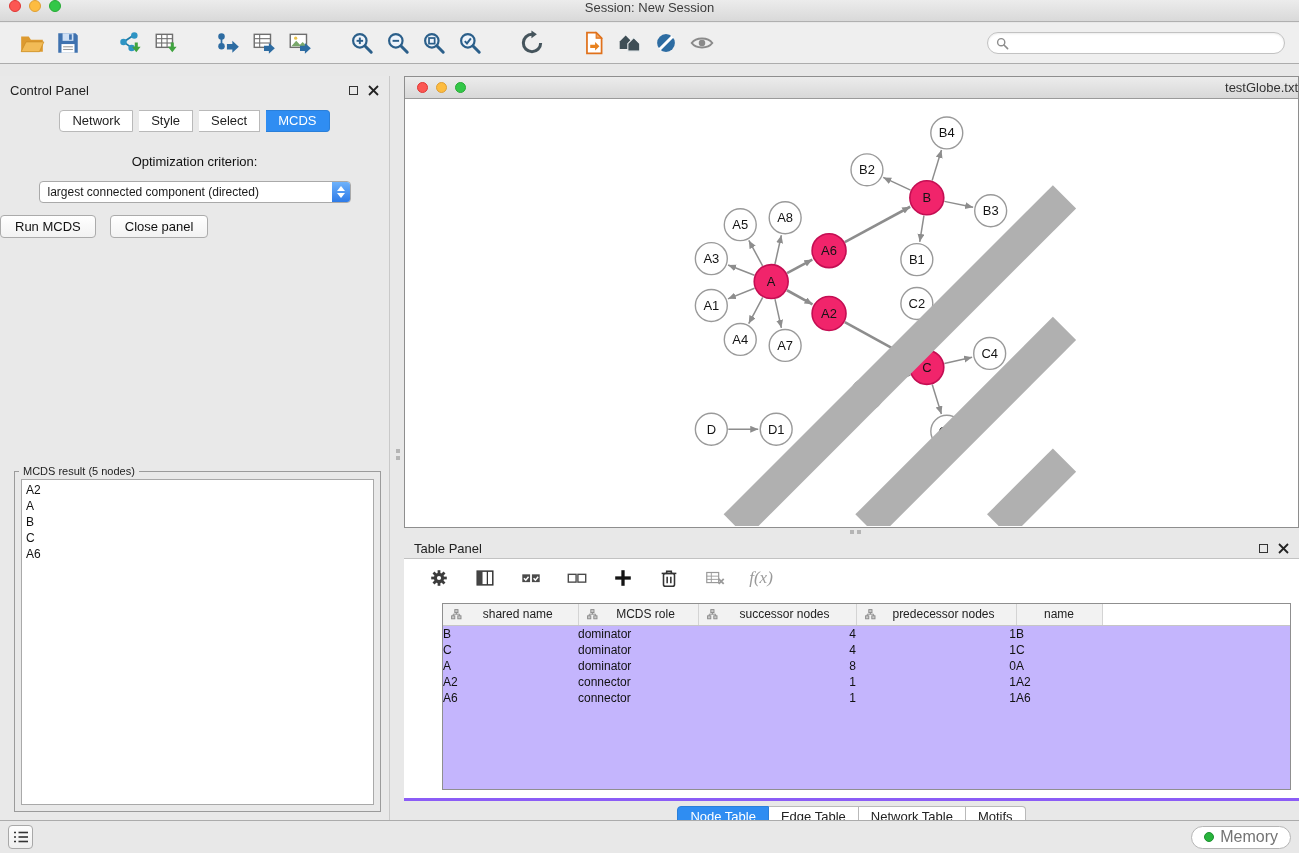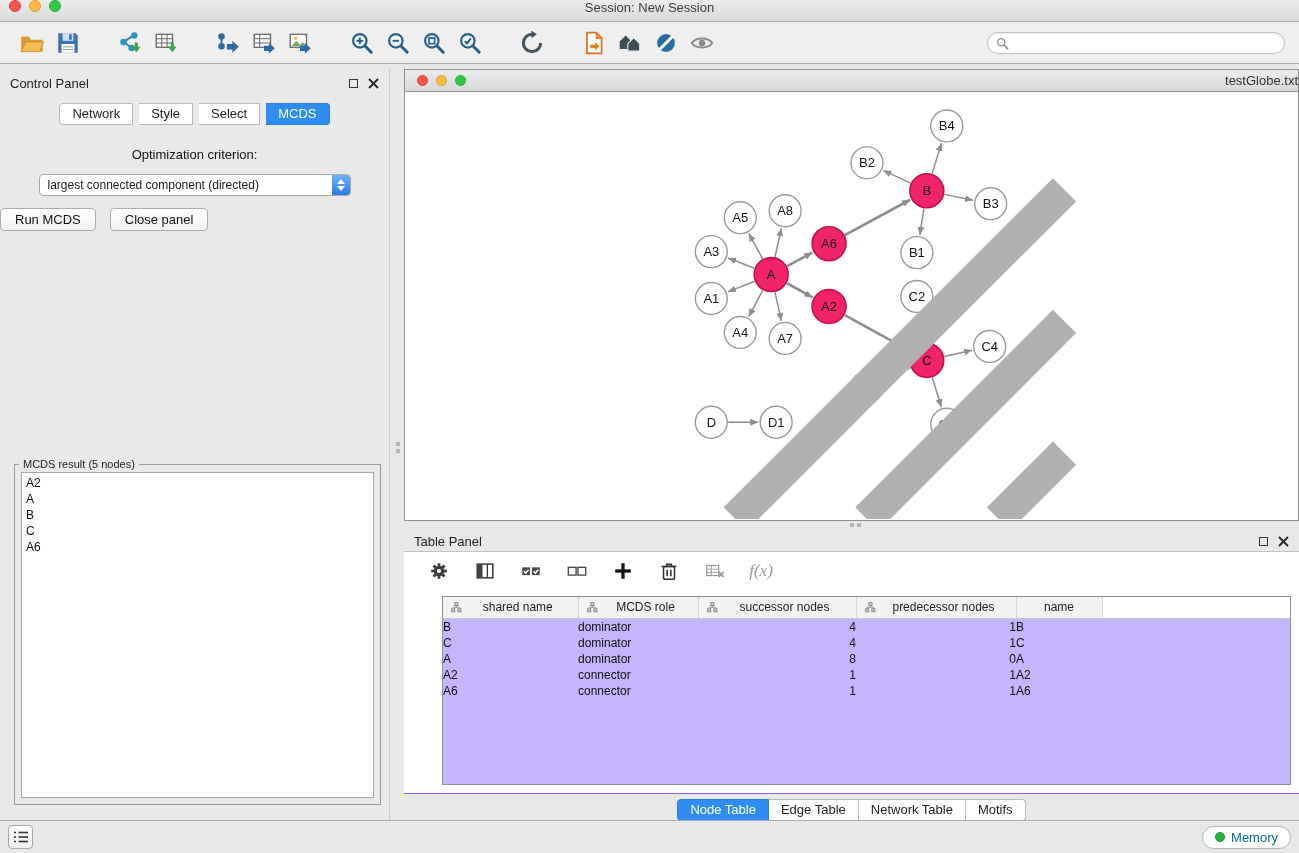--- a/index.html
+++ b/index.html
@@ -22,21 +22,21 @@
     background:#efefef; border-bottom:1px solid #acacac; display:flex; align-items:center; padding:0 14px; }
   .tb-btn { width:36px; height:34px; display:flex; align-items:center; justify-content:center; border-radius:4px; }
   .tb-btn svg { width:26px; height:26px; }
   .grp { margin-left:26px; }
   .search-wrap { margin-left:auto; width:298px; height:22px; background:#fff; border:1px solid #c2c2c2;
     border-radius:12px; display:flex; align-items:center; padding:0 8px; box-shadow:inset 0 1px 2px rgba(0,0,0,.08); }
   .search-wrap svg { width:13px; height:13px; flex:0 0 auto; }
   .search-wrap input { border:none; outline:none; flex:1; margin-left:5px; font-size:12px; background:transparent; }
 
   
-  .main { position:absolute; left:0; top:69px; width:1299px; height:756px; background:#e8e8e8;padding-left:12px; }
+  .main { position:absolute; left:0; top:76px; width:1299px; height:756px; background:#e8e8e8;padding-left:12px; }
 
   
   .control-panel { position:absolute; left:0; top:0; width:390px; height:756px; background:#e9e9e9; border-right:1px solid #c9c9c9; }
   .panel-head { height:28px; display:flex; align-items:center; padding:0 10px; }
   .panel-head .ptitle { color:#222; }
   .panel-btns { margin-left:auto; display:flex; align-items:center; gap:10px; }
   .float-box { width:9px; height:9px; border:1.5px solid #333; display:inline-block; }
   .x-icon { width:11px; height:11px; }
 
   .seg { display:flex; justify-content:center; }
@@ -76,21 +76,21 @@
   .canvas { position:absolute; left:0; top:22px; right:0; bottom:0; background:#fff; }
   .canvas svg { width:100%; height:100%; display:block; }
   .node-label { font-family:"Liberation Sans", sans-serif; font-size:13px; fill:#141414; }
   .resize-grip { position:absolute; right:1px; bottom:1px; width:13px; height:13px; }
 
   .splitter-h { position:absolute; left:440px; top:453px; width:22px; height:6px; display:flex; gap:3px; align-items:center; justify-content:center; }
   .splitter-h i { width:4px; height:4px; background:#b5b5b5; display:block; }
 
   
   .table-panel { position:absolute; left:0; top:458px; width:895px; height:293px; background:#e8e8e8; }
-  .tp-body { position:absolute; left:0; top:24px; width:895px; height:243px; background:#fff; border-top:1px solid #c2c2c2; border-bottom:1px solid #8b5cf6; }
+  .tp-body { position:absolute; left:0; top:24px; width:895px; height:243px; background:#fff; border-top:1px solid #c2c2c2; border-bottom:3px solid #8b5cf6; }
   .tp-toolbar { height:38px; display:flex; align-items:center; padding-left:20px; gap:16px; }
   .tp-toolbar .tb-btn { width:30px; height:30px; }
   .tp-toolbar .tb-btn svg { width:22px; height:22px; }
   .fx { font-family:"Liberation Serif", serif; font-style:italic; font-size:17px; color:#9a9a9a; }
   .tp-table-wrap { position:absolute; left:12px; right:8px; top:44px; bottom:8px; border:1px solid #8f8f8f; background:#c4b5fd; overflow:hidden;margin-left:26px; }
   table.node-table { border-collapse:collapse; table-layout:fixed; width:100%; font-size:12px; }
   table.node-table th { height:21px; background:#f2f2f2; border-bottom:1px solid #c6c6c6; border-right:1px solid #d4d4d4; font-weight:normal; color:#222; padding:0; }
   table.node-table th.hfill { background:#fff; border-right:none; }
   .hcell { display:flex; align-items:center; padding:0 4px; }
   .hcell svg { width:11px; height:11px; flex:0 0 auto; margin-left:4px; }
@@ -101,21 +101,21 @@
   td.c2, td.c3 { text-align:right; padding-right:14px; }
   td.c4 { padding-left:12px; }
   .col-sn { width:135px; } .col-role { width:120px; } .col-suc { width:158px; } .col-pre { width:160px; } .col-name { width:86px; }
   .tp-tabs { position:absolute; left:0; right:0; top:272px; display:flex; justify-content:center; }
 
   
   .statusbar { position:absolute; left:0; top:820px; width:1299px; height:33px; background:#e8e8e8; border-top:1px solid #ababab; display:flex; align-items:center; padding:0 8px; }
   .list-btn { width:25px; height:24px; border:1px solid #a8a8a8; border-radius:4px; background:linear-gradient(#fdfdfd,#efefef); display:flex; align-items:center; justify-content:center; }
   .memory-btn { margin-left:auto; height:23px; border:1px solid #b5b5b5; border-radius:12px; background:#fff; display:flex; align-items:center; gap:6px; padding:0 12px; }
   .mem-dot { width:10px; height:10px; border-radius:50%; background:#28b43c; border:1px solid #1d9130; }
-  .memory-btn span { font-size:13px; color:#0369a1; }
+  .memory-btn span { font-size:16px; color:#737373; }
 </style>
 </head>
 <body>
 
 <div class="titlebar">
   <div class="tl-group">
     <span class="tl red"></span>
     <span class="tl yellow"></span>
     <span class="tl green"></span>
   </div>

